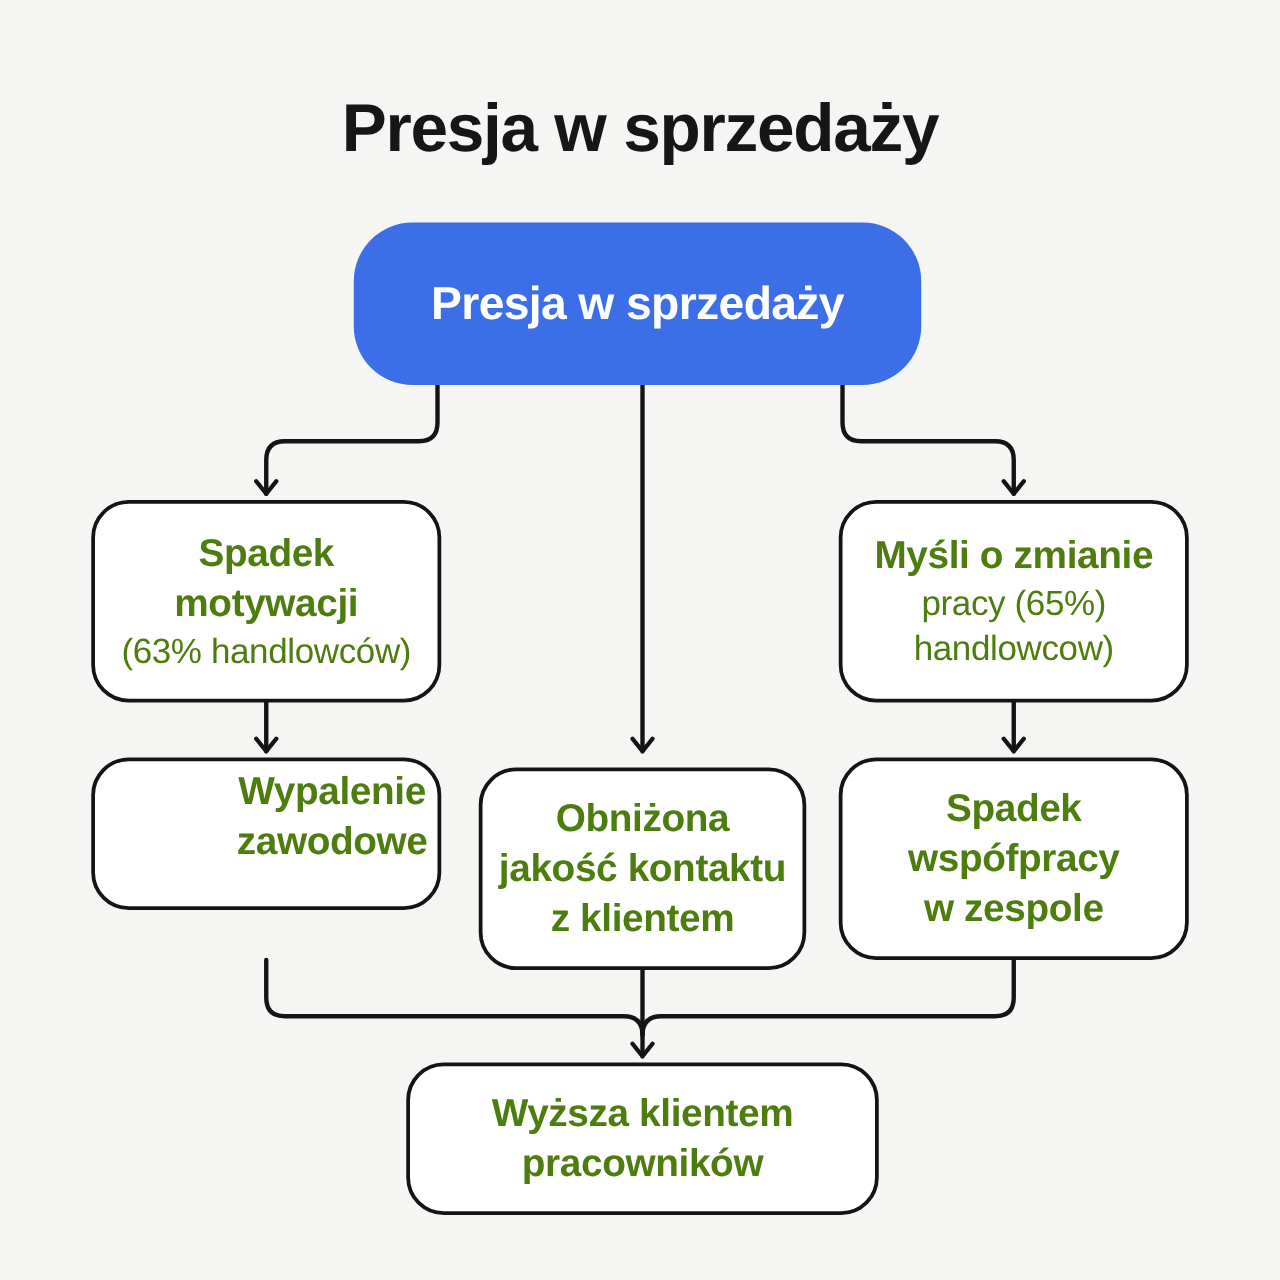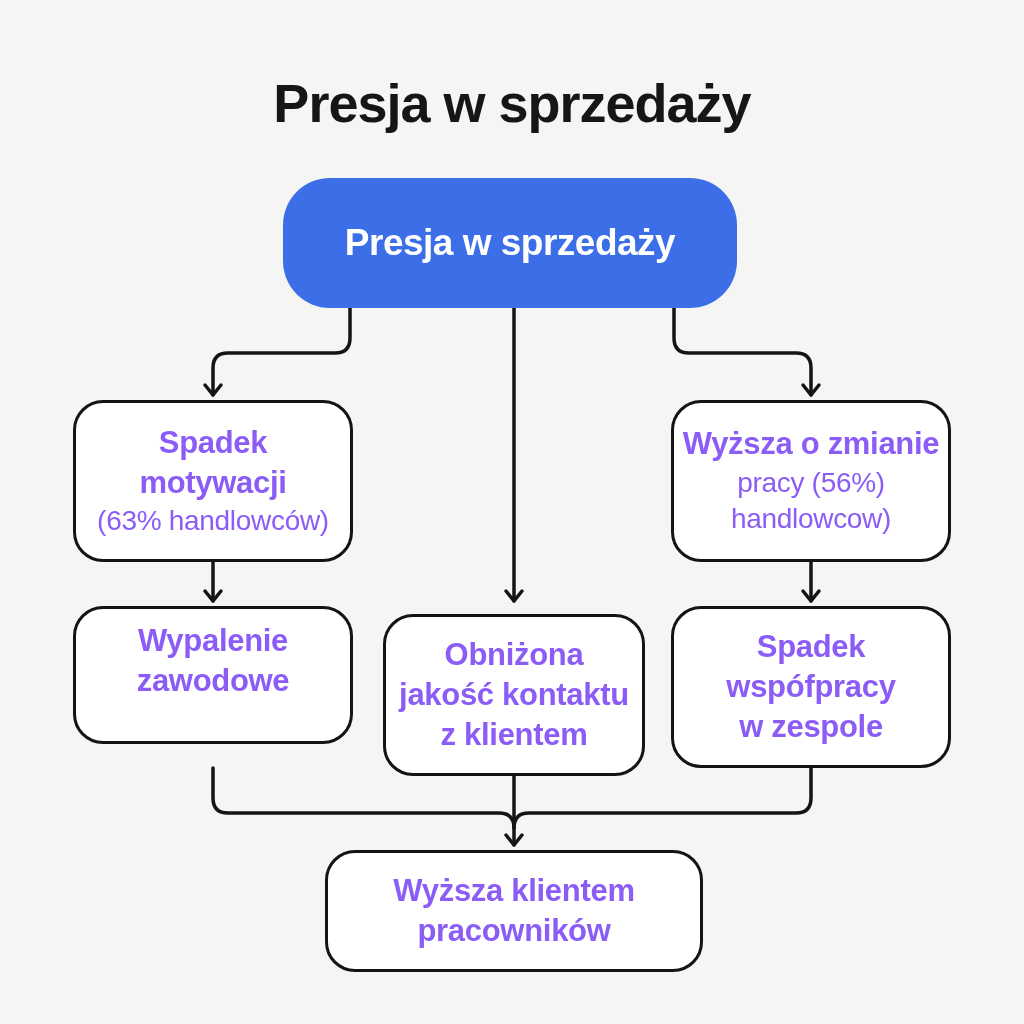--- a/index.html
+++ b/index.html
@@ -55,40 +55,40 @@
     border-radius: 47px;
     color: #FFFFFF;
     font-size: 37px;
     font-weight: 700;
     letter-spacing: -0.5px;
   }
   .box {
     background: #FFFFFF;
     border: 3.5px solid #141414;
     border-radius: 30px;
-    color: #8b5cf6;
+    color: #4d7c0f;
     padding: 6px 8px;
   }
   .box .t {
     font-size: 31px;
     font-weight: 700;
     line-height: 1.3;
     white-space: pre-line;
     letter-spacing: -0.3px;
   }
   .box .s {
     font-size: 28px;
     font-weight: 400;
     line-height: 1.3;
     white-space: pre-line;
     letter-spacing: -0.3px;
   }
   .n-l1-left  { left: 73px;  top: 400px; width: 280px; height: 162px; }
   .n-l1-right { left: 671px; top: 400px; width: 280px; height: 162px; }
-  .n-l2-left  { left: 73px;  top: 606px; width: 280px; height: 138px; padding-bottom: 34px; }
+  .n-l2-left  { left: 73px;  top: 606px; width: 280px; height: 122px; padding-bottom: 34px; align-items: flex-end; }
   .n-l2-mid   { left: 383px; top: 614px; width: 262px; height: 162px; }
   .n-l2-right { left: 671px; top: 606px; width: 280px; height: 162px; }
   .n-outcome  { left: 325px; top: 850px; width: 378px; height: 122px; }
 </style>
 </head>
 <body>
 
 <div class="canvas">
 
   <h1 class="page-title">Presja w sprzedaży</h1>
@@ -115,22 +115,22 @@
     <span>Presja w sprzedaży</span>
   </div>
 
   <div class="node box n-l1-left">
     <div class="t">Spadek
 motywacji</div>
     <div class="s">(63% handlowców)</div>
   </div>
 
   <div class="node box n-l1-right">
-    <div class="t">Wyższa o zmianie</div>
-    <div class="s">pracy (56%)
+    <div class="t">Myśli o zmianie</div>
+    <div class="s">pracy (65%)
 handlowcow)</div>
   </div>
 
   <div class="node box n-l2-left">
     <div class="t">Wypalenie
 zawodowe</div>
   </div>
 
   <div class="node box n-l2-mid">
     <div class="t">Obniżona

